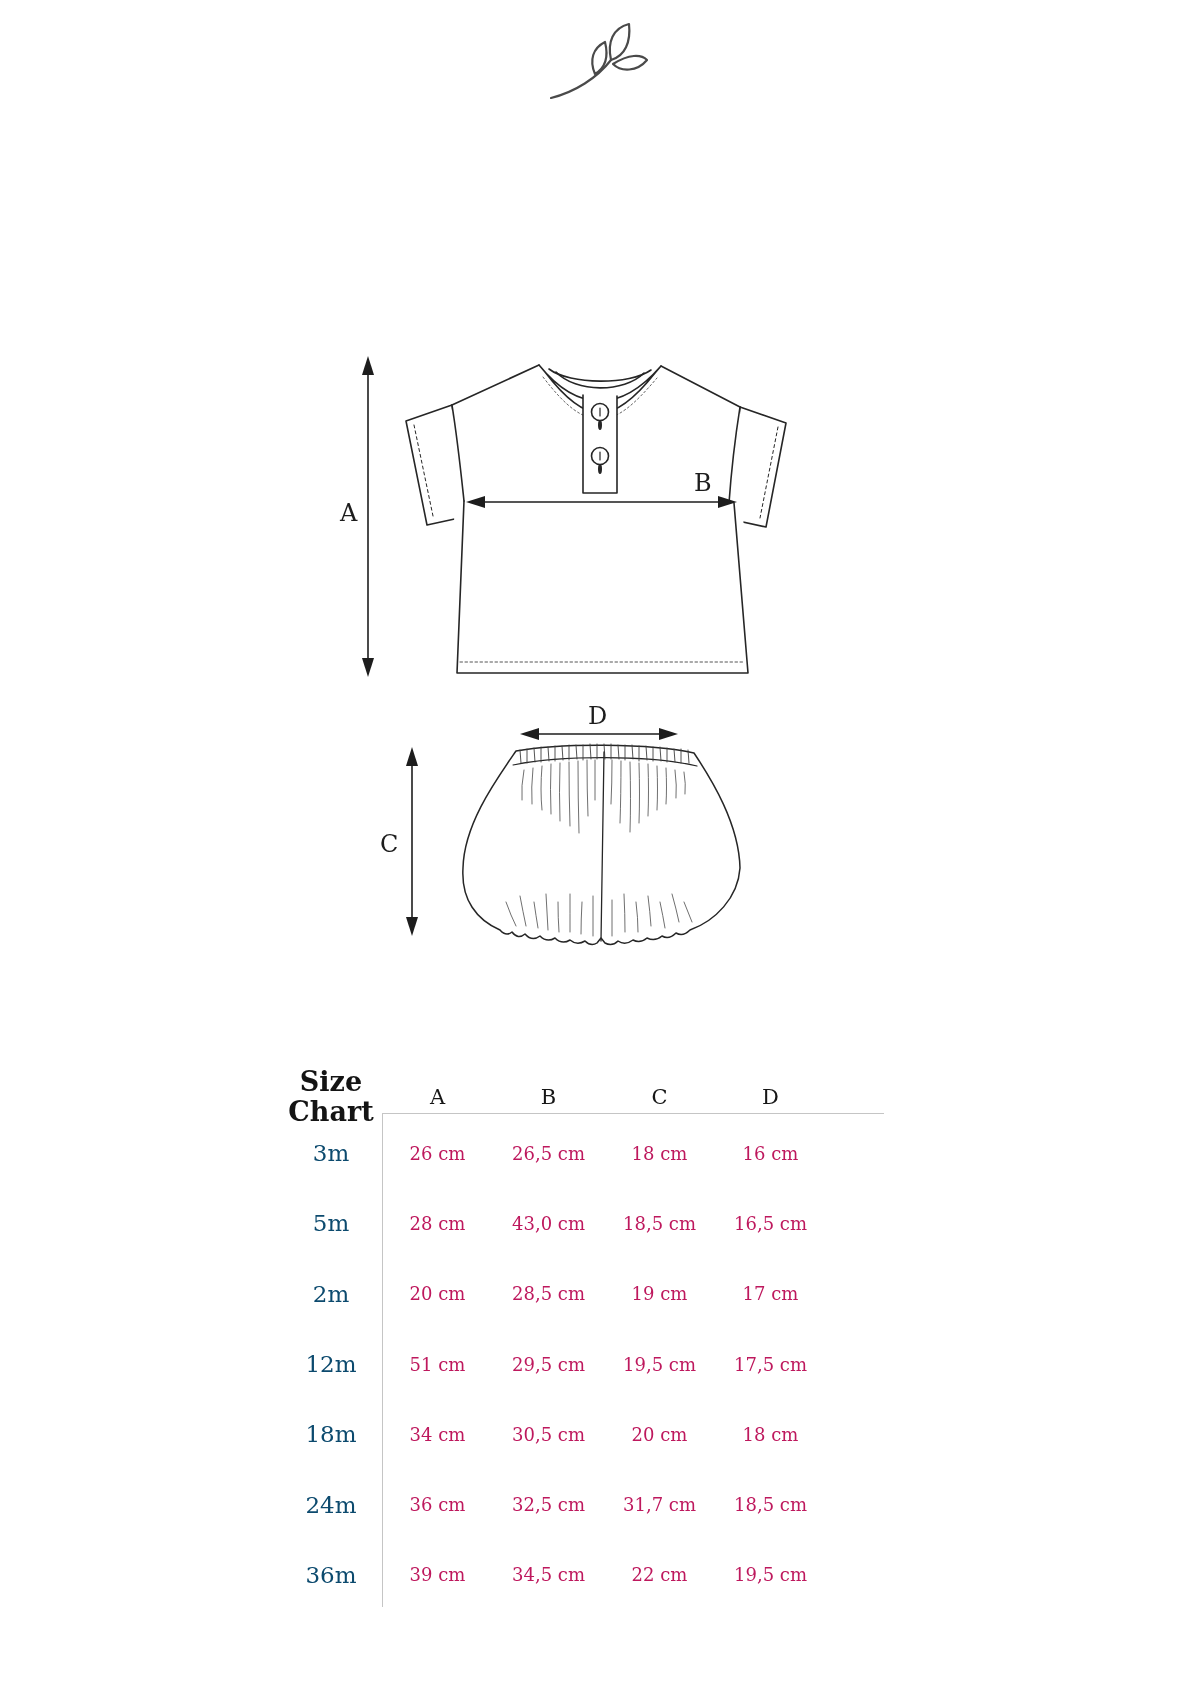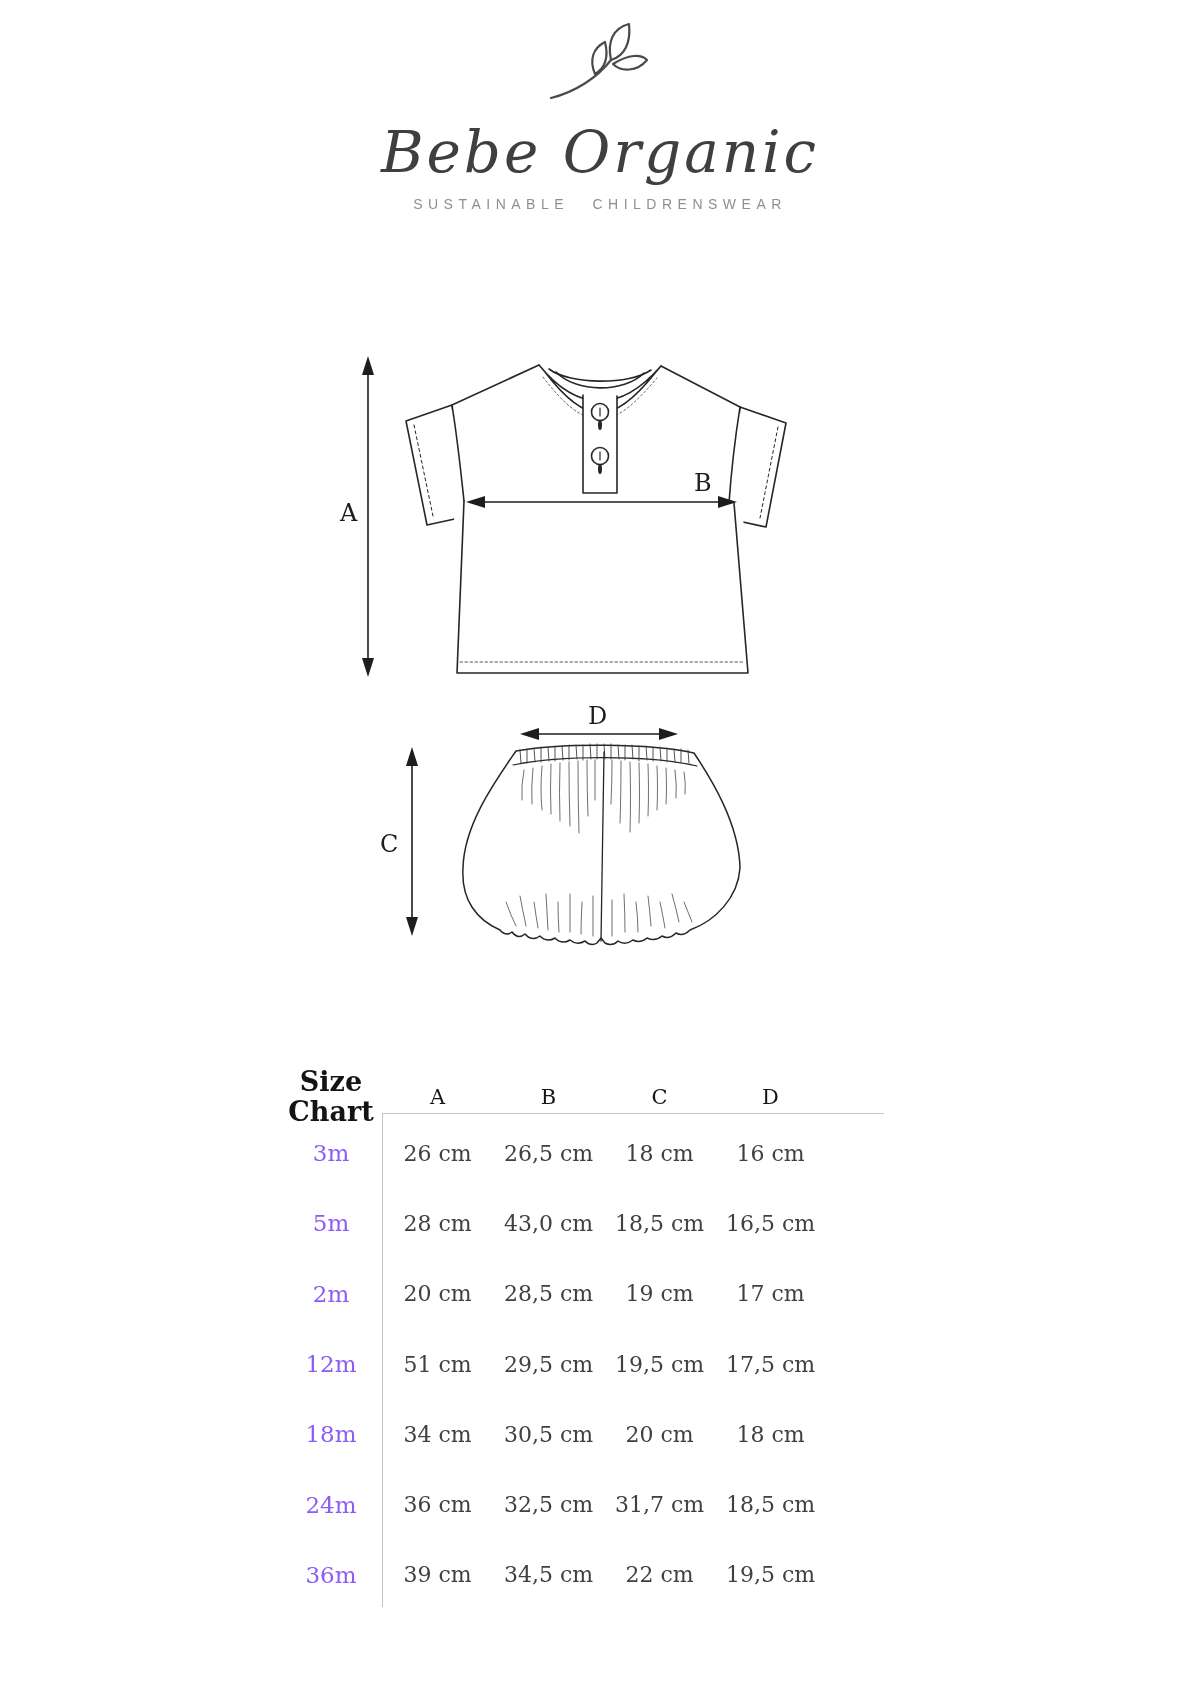--- a/index.html
+++ b/index.html
@@ -34,37 +34,35 @@
     display:grid; grid-template-columns:102px 111px 111px 111px 111px;
     align-items:center; text-align:center;
   }
   .st-header { position:absolute; left:0; top:8px; width:620px; }
   .st-title {
     font-size:27px; font-weight:600; line-height:30px; text-align:center; color:#141414;
   }
   .st-colhead { font-size:21px; color:#161616; }
   .st-rows { position:absolute; left:0; top:70px; width:620px; }
   .st-row { height:70.3px; }
-  .st-size { font-size:23px; color:#8b5cf6; }
-  .st-val  { font-size:22px; color:#404040; }
+  .st-size { font-size:23px; color:#0c4a6e; }
+  .st-val  { font-size:18px; color:#be185d; }
 </style>
 </head>
 <body>
 
 <div class="page">
 
   <svg class="logo-leaf" viewBox="0 0 105 82" fill="none" stroke="#4a4a4a" stroke-width="2.2" stroke-linecap="round" stroke-linejoin="round">
     <path d="M6,76 C30,70 52,56 66,38"></path>
     <path d="M66,38 C62,20 68,6 84,2 C86,20 80,34 66,38 Z"></path>
     <path d="M68,42 C84,32 96,32 102,38 C92,50 76,50 68,42 Z"></path>
     <path d="M50,52 C44,38 48,26 60,20 C64,36 60,46 50,52 Z"></path>
   </svg>
 
-  <div class="brand-script">Bebe Organic</div>
-  <div class="brand-tagline">SUSTAINABLE CHILDRENSWEAR</div>
 
   <svg class="shirt-svg" viewBox="0 0 470 365">
     <g fill="none" stroke="#262626" stroke-width="1.6" stroke-linejoin="round" stroke-linecap="round">
 
       <path d="M122,80 L76,96 L97,200 L143,190 L134,176 C130,140 126,108 122,80 Z" fill="#ffffff"></path>
       <path d="M410,82 L456,98 L436,202 L390,192 L399,178 C403,142 407,112 410,82 Z" fill="#ffffff"></path>
 
       <path d="M84,100 L103,191" stroke-width="1" stroke-dasharray="3,3"></path>
       <path d="M448,102 L430,193" stroke-width="1" stroke-dasharray="3,3"></path>
 

